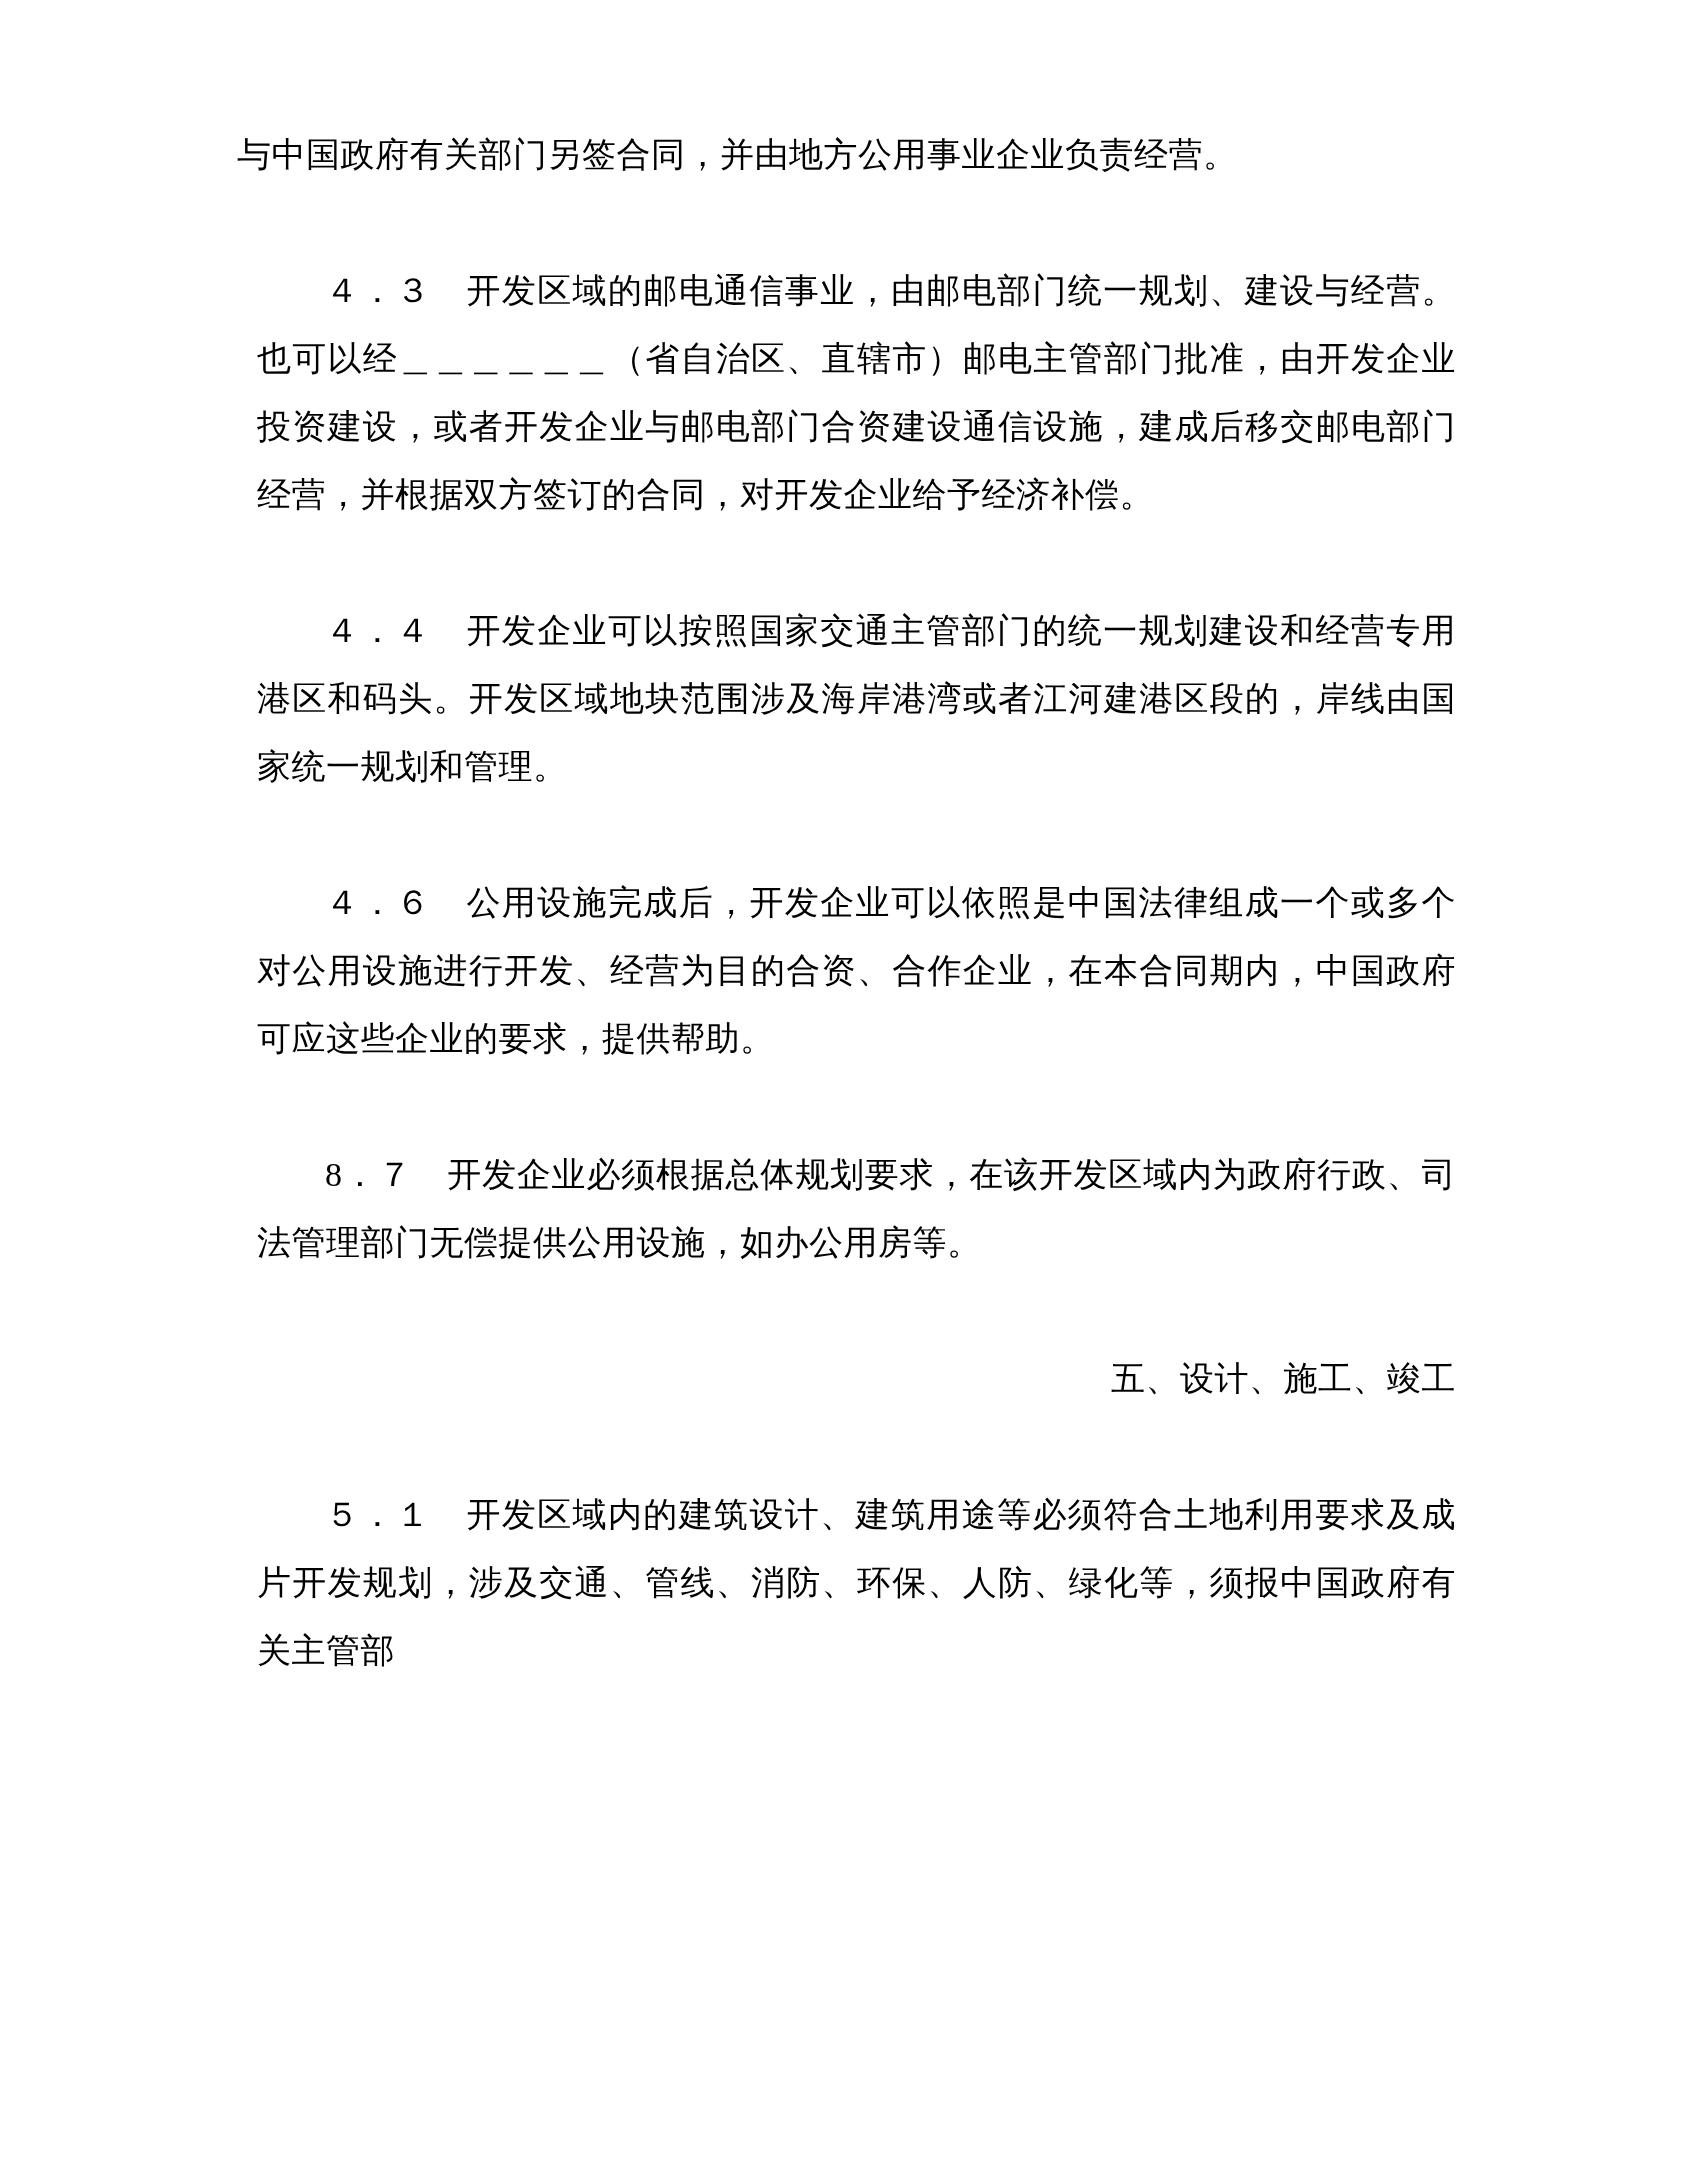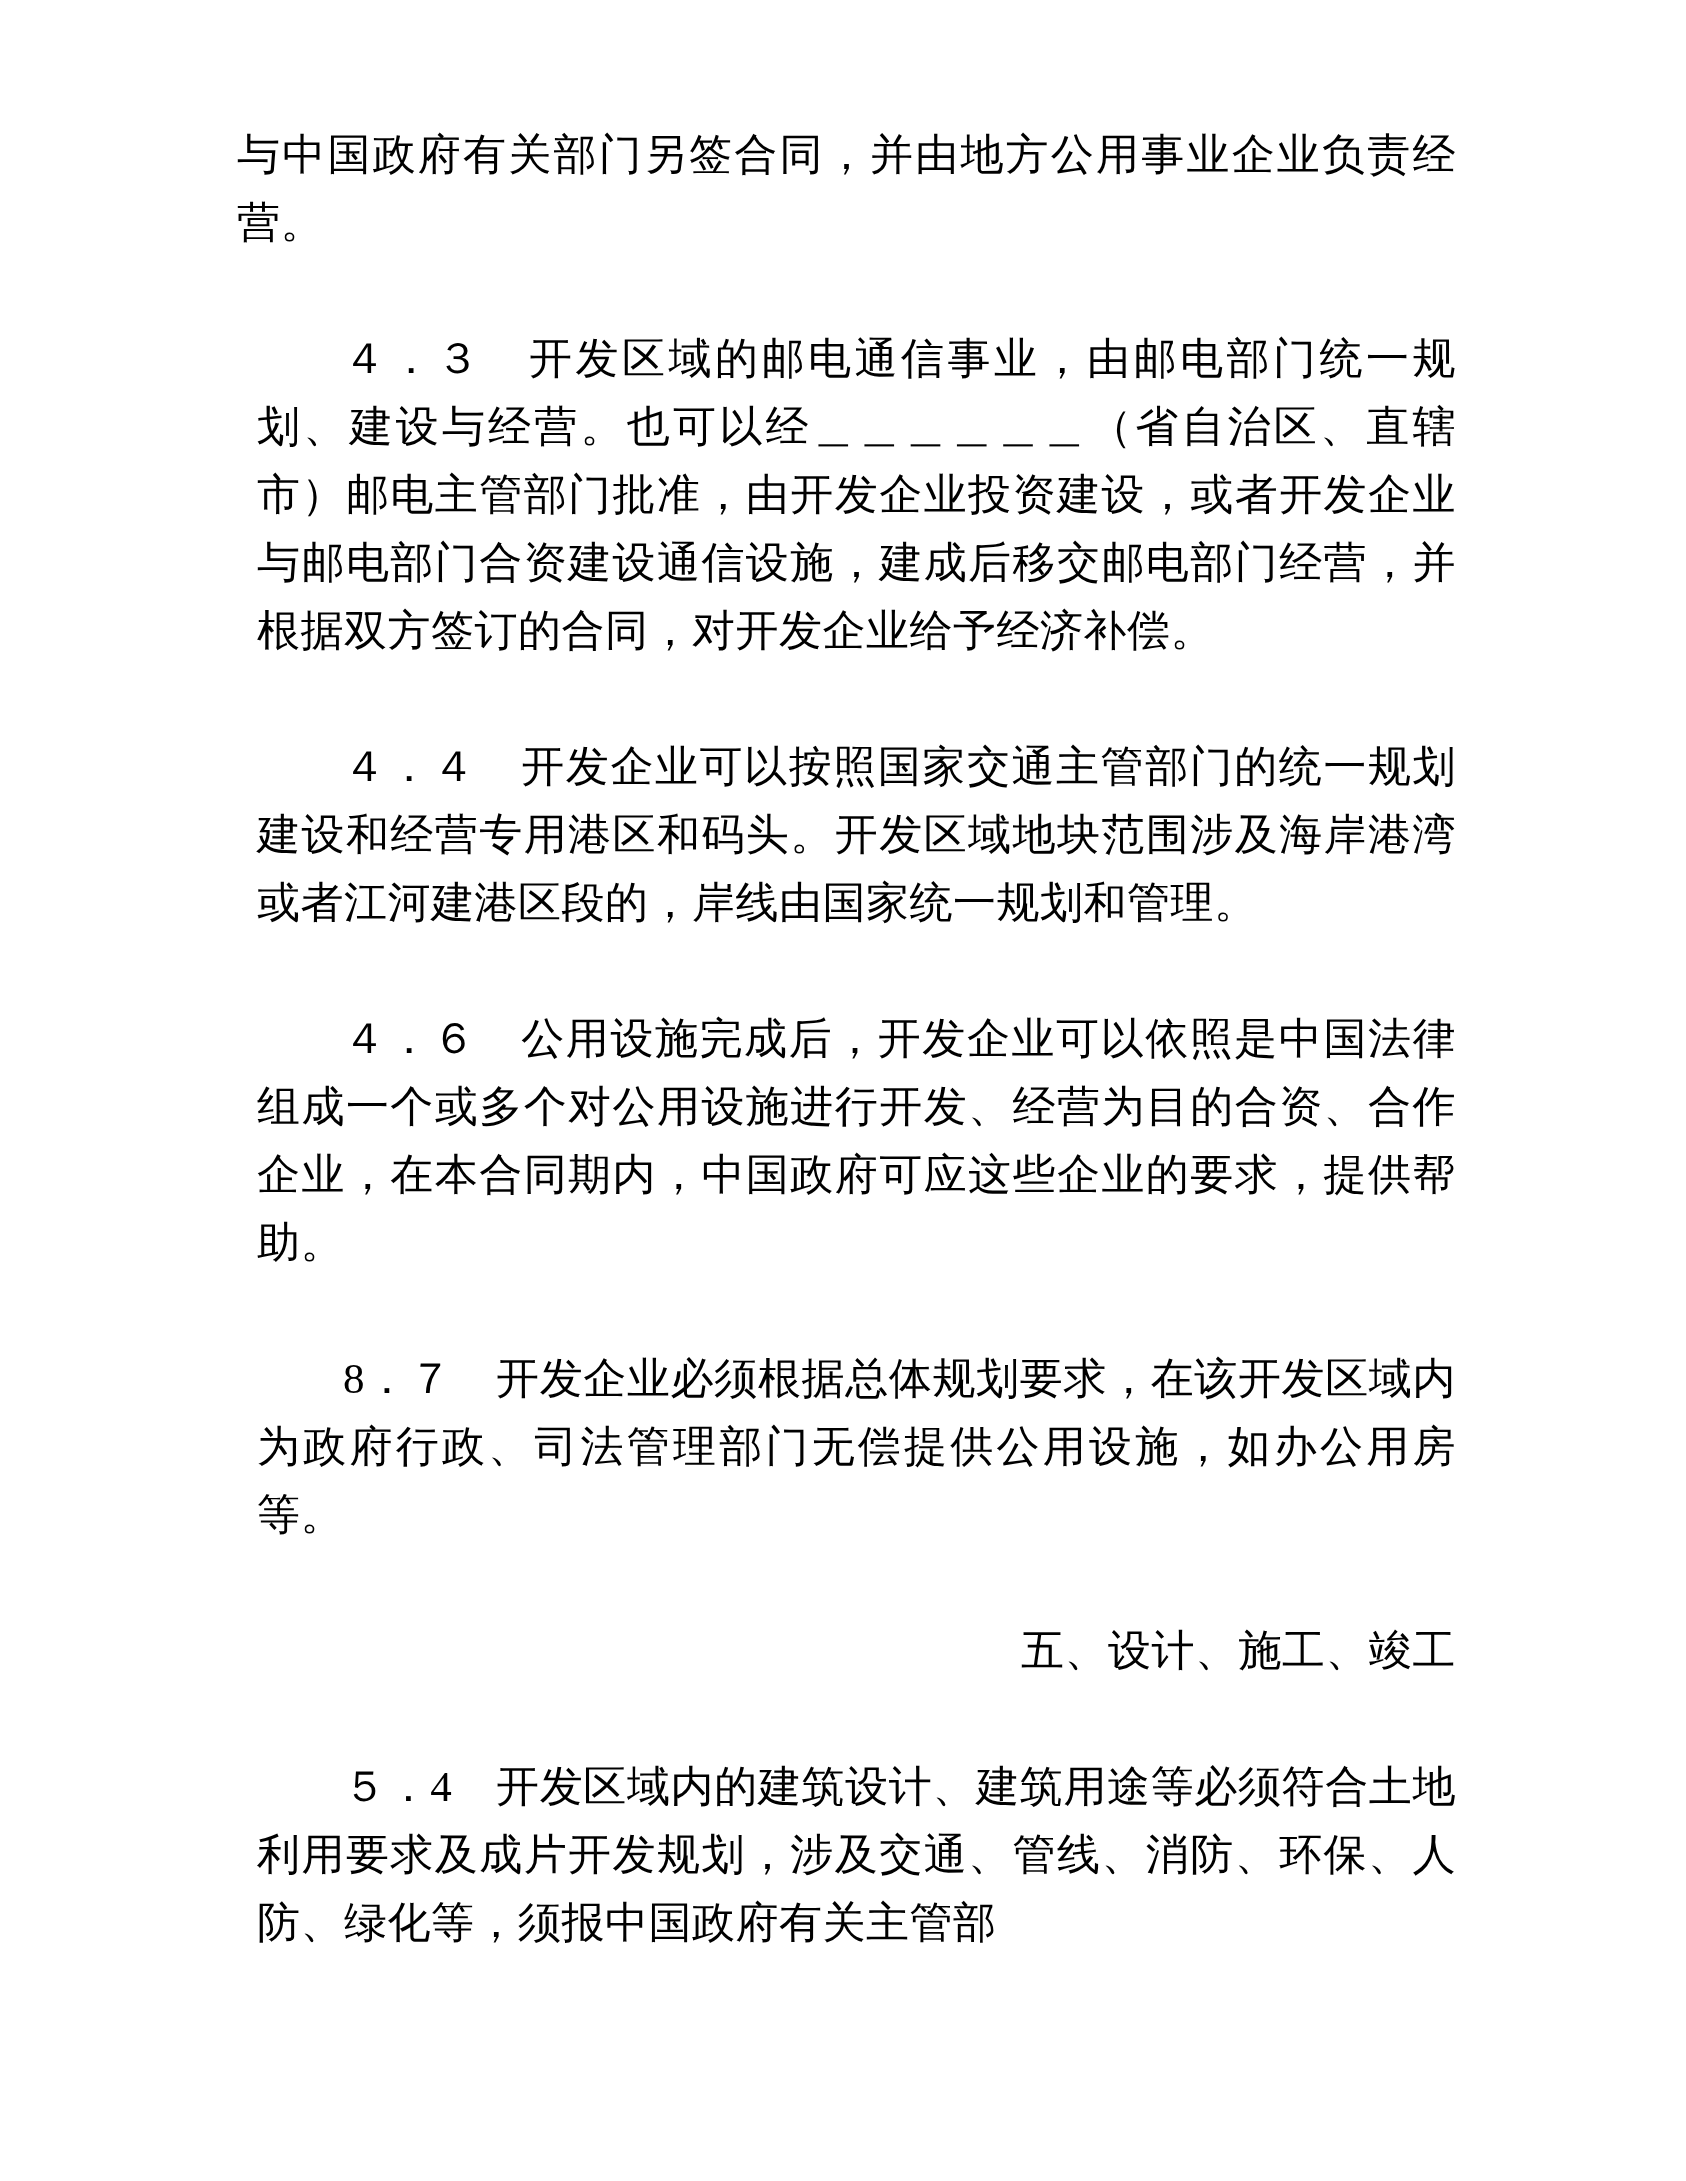--- a/index.html
+++ b/index.html
@@ -16,21 +16,21 @@
     background: #ffffff;
     color: #000000;
     overflow: hidden;
     font-family: "Liberation Serif", "DejaVu Serif", serif;
   }
   .doc-body {
     width: 100%;
   }
   .para {
     margin: 0 0 68px 0;
-    font-size: 43px;
+    font-size: 34px;
     line-height: 68px;
     text-align: justify;
     letter-spacing: 0.5px;
     word-break: break-all;
   }
   .para.indent {
     text-indent: 2em;
     margin-left: 20px;
   }
   .para.heading {
@@ -44,16 +44,16 @@
 <body>
 
 <div class="page">
   <div class="doc-body">
       <p class="para">与中国政府有关部门另签合同，并由地方公用事业企业负责经营。</p>
       <p class="para indent">４．３　开发区域的邮电通信事业，由邮电部门统一规划、建设与经营。也可以经＿＿＿＿＿＿（省自治区、直辖市）邮电主管部门批准，由开发企业投资建设，或者开发企业与邮电部门合资建设通信设施，建成后移交邮电部门经营，并根据双方签订的合同，对开发企业给予经济补偿。</p>
       <p class="para indent">４．４　开发企业可以按照国家交通主管部门的统一规划建设和经营专用港区和码头。开发区域地块范围涉及海岸港湾或者江河建港区段的，岸线由国家统一规划和管理。</p>
       <p class="para indent">４．６　公用设施完成后，开发企业可以依照是中国法律组成一个或多个对公用设施进行开发、经营为目的合资、合作企业，在本合同期内，中国政府可应这些企业的要求，提供帮助。</p>
       <p class="para indent">8．７　开发企业必须根据总体规划要求，在该开发区域内为政府行政、司法管理部门无偿提供公用设施，如办公用房等。</p>
       <p class="para indent heading">五、设计、施工、竣工</p>
-      <p class="para indent">５．4　开发区域内的建筑设计、建筑用途等必须符合土地利用要求及成片开发规划，涉及交通、管线、消防、环保、人防、绿化等，须报中国政府有关主管部</p>
+      <p class="para indent">５．１　开发区域内的建筑设计、建筑用途等必须符合土地利用要求及成片开发规划，涉及交通、管线、消防、环保、人防、绿化等，须报中国政府有关主管部</p>
     </div>
 </div>
 
 
 </body></html>

